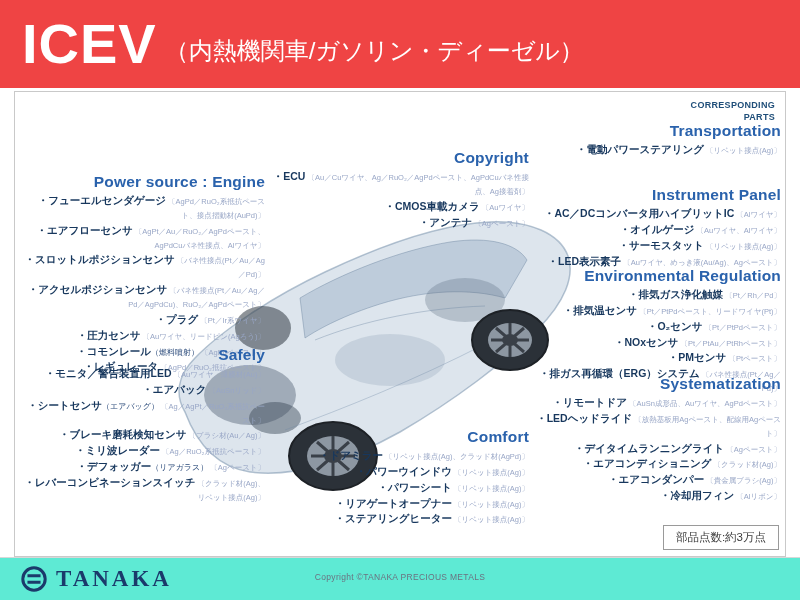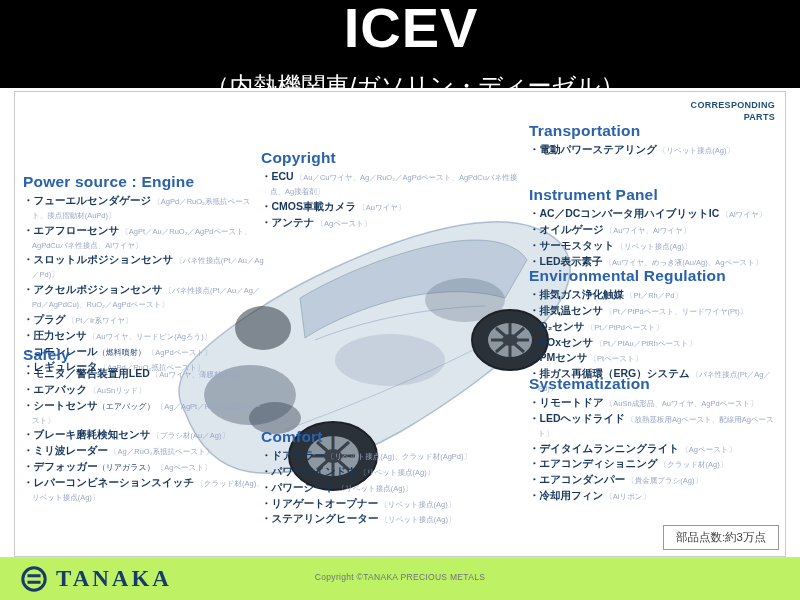--- a/index.html
+++ b/index.html
@@ -2,37 +2,37 @@
 <html><head>
 <meta charset="utf-8">
 <style>
   * { margin:0; padding:0; box-sizing:border-box; }
   html,body { width:800px; height:600px; background:#fff; overflow:hidden;
     font-family:"Liberation Sans","DejaVu Sans",sans-serif; }
   .stage { position:relative; width:800px; height:600px; background:#fff; }
 
   
   .header { position:absolute; left:0; top:0; width:800px; height:88px;
-    background:#000000; color:#fff; display:flex; align-items:center; padding-left:22px;flex-direction:column; }
+    background:#ef4444; color:#fff; display:flex; align-items:center; padding-left:22px; }
   .header .title { font-size:56px; font-weight:bold; letter-spacing:1px; line-height:1; }
   .header .subtitle { font-size:24px; font-weight:normal; margin-left:8px; margin-top:14px; }
 
   
   .panel { position:absolute; left:14px; top:91px; width:772px; height:466px;
     background:#fff; border:1px solid #c9c9c9; }
 
   .corresponding { position:absolute; right:10px; top:8px; width:110px;
     text-align:right; font-size:9px; font-weight:bold; color:#1f4e79; line-height:1.3;
     letter-spacing:.3px; }
 
   
   .car-wrap { position:absolute; left:150px; top:88px; width:430px; height:320px; z-index:1; }
 
   
-  .sec { position:absolute; z-index:2; }
+  .sec { position:absolute; z-index:2;text-align:right; }
   .sec h2 { color:#2a62ac; font-weight:bold; font-size:15.5px; margin-bottom:3px; letter-spacing:.2px; }
   .item { font-size:10.5px; color:#17375d; line-height:1.32; margin-bottom:2px;
     padding-left:9px; text-indent:-9px; }
   .item .lbl { font-weight:bold; }
   .item .paren { font-size:8px; color:#2a4a7a; font-weight:normal; }
   .item .det { font-size:7.5px; color:#98a6c6; font-weight:normal; }
 
   #sec-0 { left:8px;  top:81px;  width:242px; }
   #sec-1 { left:8px;  top:254px; width:242px; }
   #sec-2 { left:246px; top:57px;  width:268px; }
@@ -40,21 +40,21 @@
   #sec-4 { left:514px; top:30px;  width:252px; }
   #sec-5 { left:514px; top:94px;  width:252px; }
   #sec-6 { left:514px; top:175px; width:252px; }
   #sec-7 { left:514px; top:283px; width:252px; }
 
   .parts-box { position:absolute; right:6px; bottom:6px; border:1px solid #9a9a9a;
     background:#fff; padding:4px 12px; font-size:11.5px; color:#3a3a3a; z-index:3; }
 
   
   .footer { position:absolute; left:0; top:557px; width:800px; height:43px;
-    background:#bef264; border-top:1px solid #d8d8d8; }
+    background:#5eead4; border-top:1px solid #d8d8d8; }
   .logo { position:absolute; left:20px; top:7px; display:flex; align-items:center; }
   .logo .mark { width:28px; height:28px; margin-right:8px; }
   .logo .word { font-family:"Liberation Serif","DejaVu Serif",serif; font-weight:bold;
     font-size:23px; color:#1b3a6b; letter-spacing:3px; }
   .copyright { position:absolute; left:0; right:0; top:14px; text-align:center;
     font-size:8.5px; color:#6b7280; letter-spacing:.3px; }
 </style>
 </head>
 <body>
 

